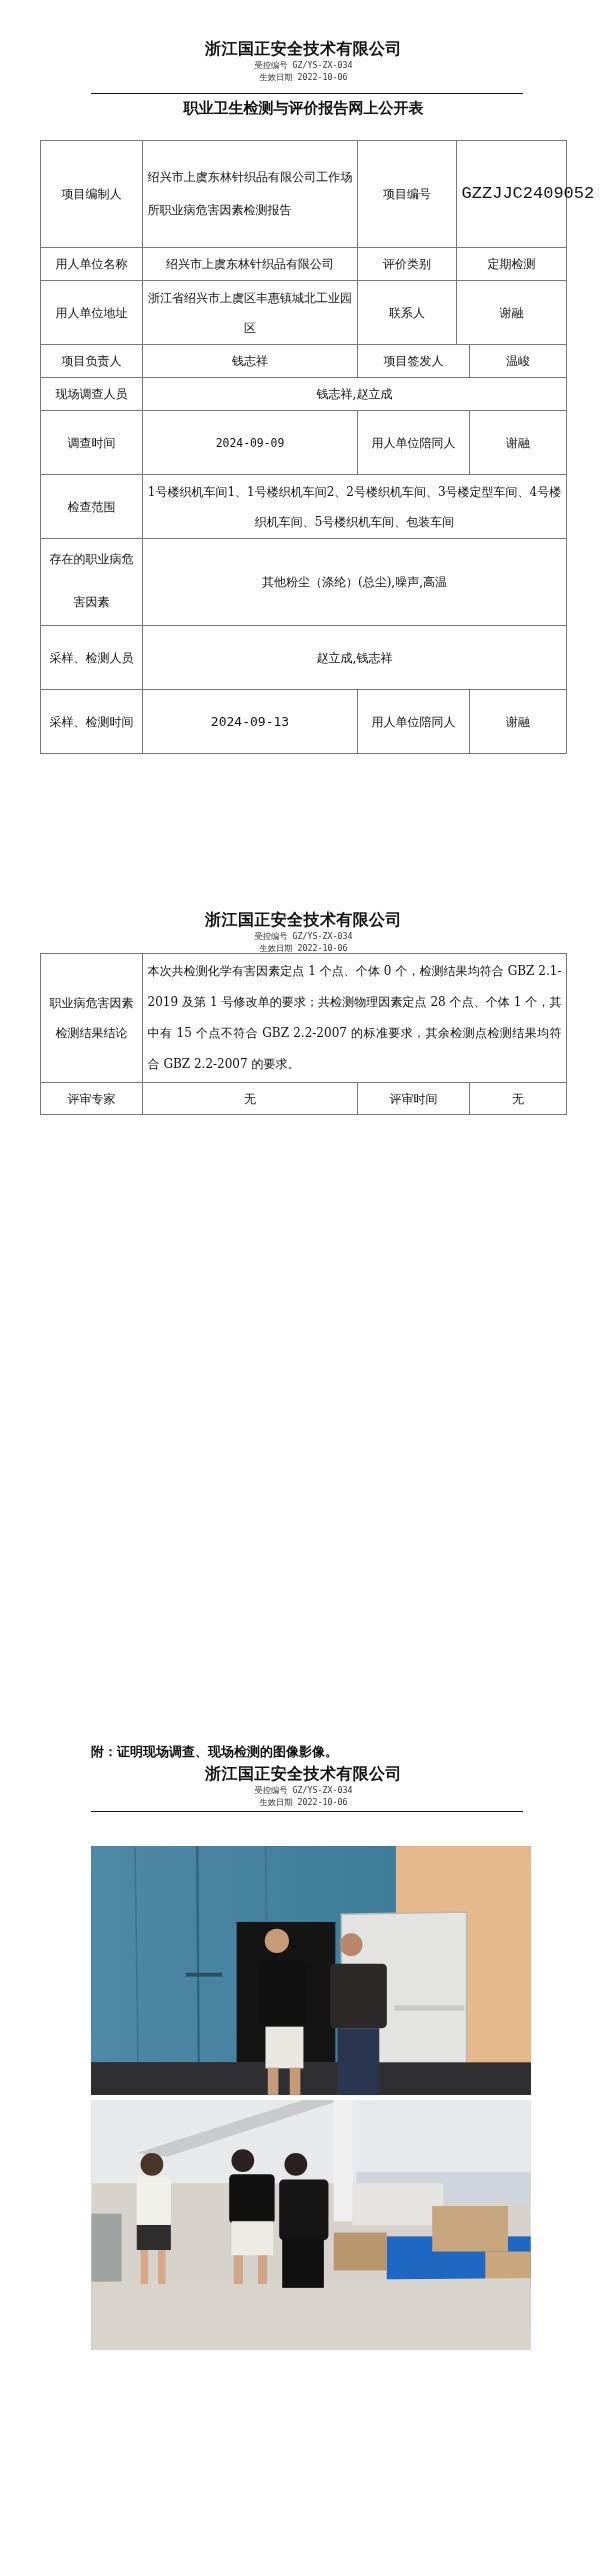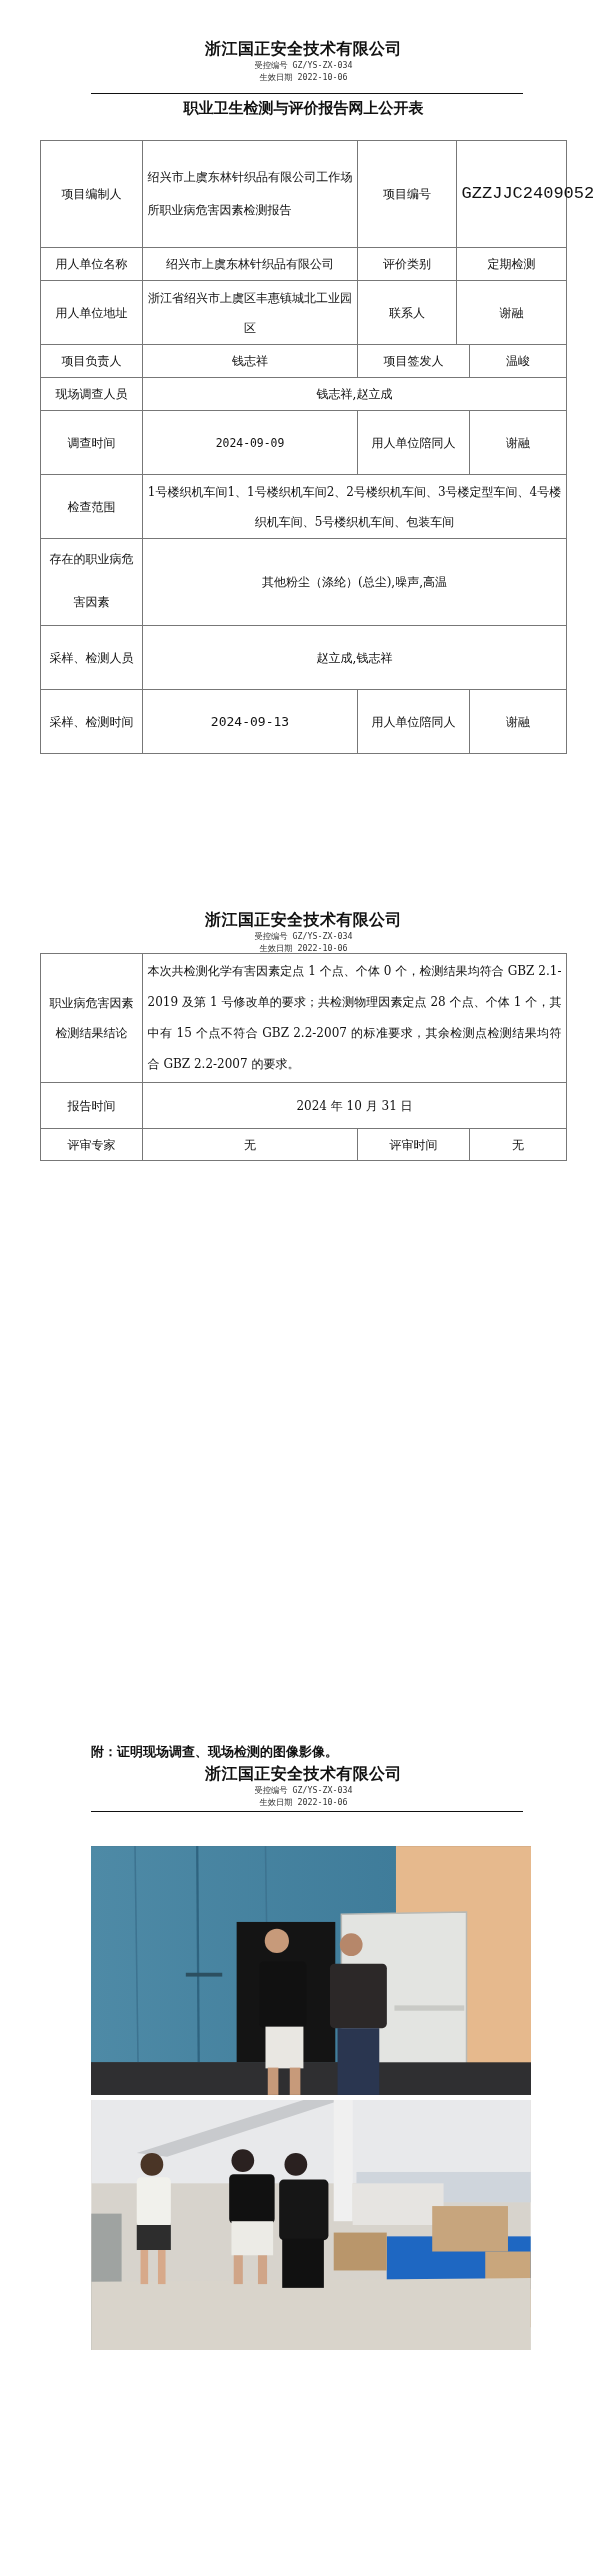--- a/index.html
+++ b/index.html
@@ -106,24 +106,20 @@
       <col style="width:101px">
       <col style="width:99px">
       <col style="width:13px">
       <col style="width:97px">
   </colgroup>
   <tbody>
       <tr style="height:129px">
     <td style="line-height:30px;margin-left:7px;">职业病危害因素检测结果结论</td>
     <td colspan="5" class="just" style="line-height:31px;">本次共检测化学有害因素定点 1 个点、个体 0 个，检测结果均符合 GBZ 2.1-2019 及第 1 号修改单的要求；共检测物理因素定点 28 个点、个体 1 个，其中有 15 个点不符合 GBZ 2.2-2007 的标准要求，其余检测点检测结果均符合 GBZ 2.2-2007 的要求。</td>
   </tr>
-  <tr style="height:46px">
-    <td>报告时间</td>
-    <td colspan="5">2024 年 10 月 31 日</td>
-  </tr>
   <tr style="height:32px">
     <td>评审专家</td>
     <td colspan="2">无</td>
     <td colspan="2">评审时间</td>
     <td>无</td>
   </tr>
 </tbody>
   </table>
 
 <div class="page-header" style="top:1764px;">

